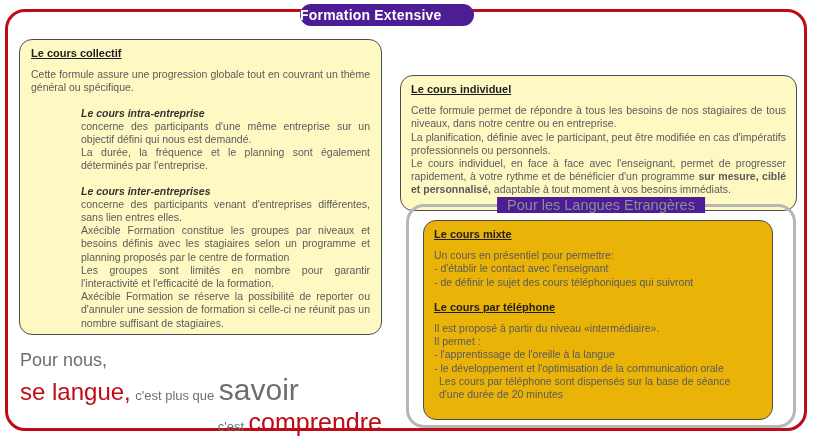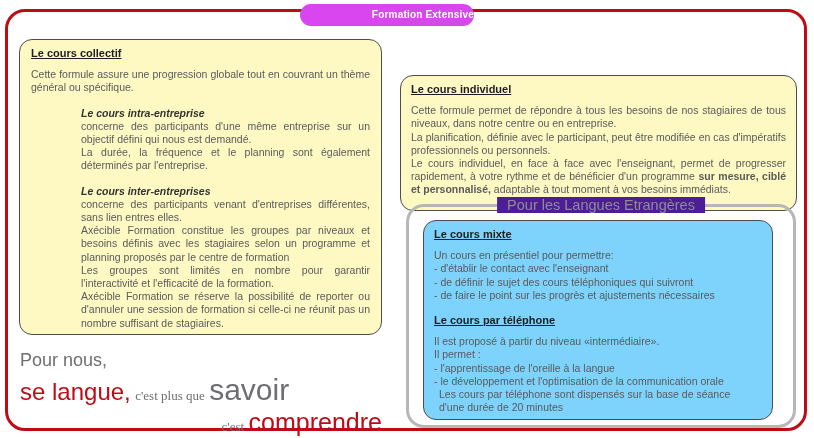--- a/index.html
+++ b/index.html
@@ -6,22 +6,22 @@
   .page{
     position:relative;width:814px;height:438px;background:#ffffff;
     font-family:"Liberation Sans", sans-serif;overflow:hidden;
   }
   .outer-border{
     position:absolute;left:5px;top:9px;width:802px;height:422px;
     box-sizing:border-box;border:3.5px solid #bf0b15;border-radius:20px;
   }
   .banner{
     position:absolute;left:300px;top:4px;width:174px;height:22px;
-    background:#d946ef;border-radius:11px;color:#ffffff;
-    font-weight:bold;font-size:10px;line-height:22px;text-align:right;
+    background:#4c1d95;border-radius:11px;color:#ffffff;
+    font-weight:bold;font-size:14px;line-height:22px;text-align:left;
     letter-spacing:0.2px;
   }
   .box{
     position:absolute;box-sizing:border-box;background:#fef9c3;
     border:1.5px solid #4d4d4d;border-radius:13px;overflow:hidden;
     color:#5a5a5c;font-size:10.5px;line-height:13.2px;
   }
   .box-collectif{left:19px;top:39px;width:363px;height:296px;padding:7px 11px;}
   .box-individuel{left:400px;top:40px;width:397px;height:136px;padding:7px 10px;margin-top:35px;}
   .box-title{
@@ -36,33 +36,33 @@
     position:absolute;left:406px;top:204px;width:390px;height:224px;
     box-sizing:border-box;border:3px solid #b7b7b7;border-radius:18px;
   }
   .langues-legend{
     position:absolute;top:-10px;left:50%;transform:translateX(-50%);
     background:#4c1d95;padding:0 10px;color:#8e8e90;font-size:14.5px;
     white-space:nowrap;
   }
   .langues-inner{
     position:absolute;left:14px;top:13px;width:350px;height:200px;
-    box-sizing:border-box;background:#7dd3fc;border:1.5px solid #4d4d4d;
+    box-sizing:border-box;background:#eab308;border:1.5px solid #4d4d4d;
     border-radius:13px;padding:7px 10px;overflow:hidden;
     color:#5a5a5c;font-size:10.5px;line-height:13.2px;
   }
   .inner-section+.inner-section{margin-top:12px;}
   .line{margin:0;}
   .line-indent{padding-left:5px;}
   .tagline{position:absolute;left:20px;top:350px;width:362px;color:#6d6e71;}
   .tl1{font-size:18px;}
   .tl2{margin-top:2px;white-space:nowrap;}
   .tl3{text-align:right;margin-top:1px;}
   .tl-red-big{color:#bf0b15;font-size:24px;}
-  .tl-small{font-size:13px;font-family:Liberation Serif, serif;}
+  .tl-small{font-size:13px;}
   .tl-gray-big{font-size:30px;}
   .tl-red-big2{color:#bf0b15;font-size:25px;}
 </style>
 </head>
 <body>
 
 <div class="page">
 
   <div class="outer-border"></div>
 
@@ -96,21 +96,20 @@
 
   <div class="langues-outer">
     <div class="langues-legend">Pour les Langues Etrangères</div>
 
     <div class="langues-inner">
       <div class="inner-section">
         <div class="box-title">Le cours mixte</div>
         <div class="line">Un cours en présentiel pour permettre:</div>
         <div class="line">- d'établir le contact avec l'enseignant</div>
         <div class="line">- de définir le sujet des cours téléphoniques qui suivront</div>
-        <div class="line">- de faire le point sur les progrès et ajustements nécessaires</div>
       </div>
 
       <div class="inner-section">
         <div class="box-title">Le cours par téléphone</div>
         <div class="line">Il est proposé à partir du niveau «intermédiaire».</div>
         <div class="line">Il permet :</div>
         <div class="line">- l'apprentissage de l'oreille à la langue</div>
         <div class="line">- le développement et l'optimisation de la communication orale</div>
         <div class="line line-indent">Les cours par téléphone sont dispensés sur la base de séance</div>
         <div class="line line-indent">d'une durée de 20 minutes</div>

